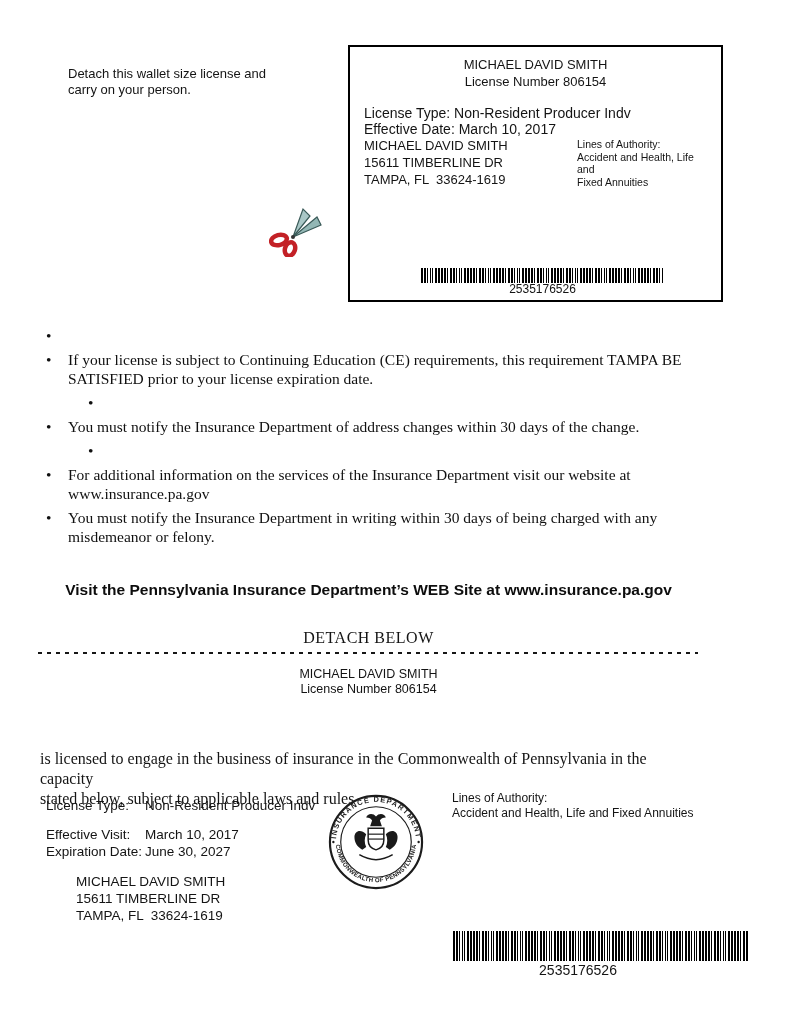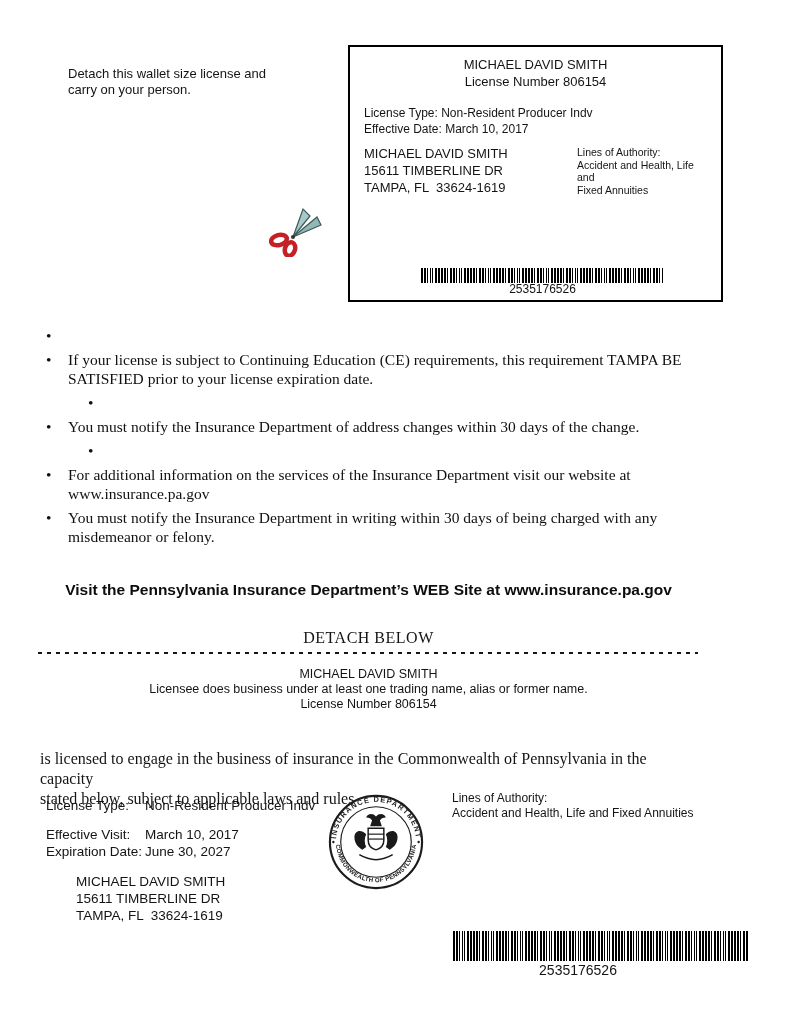--- a/index.html
+++ b/index.html
@@ -8,21 +8,21 @@
     font-family:"Liberation Sans",sans-serif;color:#141414;overflow:hidden;
   }
   .pre{white-space:pre-wrap;}
 
   
   .detach-note{position:absolute;left:68px;top:66px;width:260px;font-size:13px;line-height:16px;}
 
   
   .card{position:absolute;left:348px;top:45px;width:375px;height:257px;border:2px solid #000;box-sizing:border-box;padding:9px 14px 0 14px;}
   .card-header{text-align:center;font-size:13px;line-height:17px;margin-bottom:15px;}
-  .card-info{font-size:12px;line-height:16px;margin-bottom:8px;}
+  .card-info{font-size:14px;line-height:16px;}
   .card-row{display:flex;align-items:flex-start;}
   .card-address{font-size:13px;line-height:17px;flex:1;}
   .card-loa{width:130px;font-size:10.5px;line-height:12.5px;padding-top:1px;}
   .card-barcode{position:absolute;left:70px;top:221px;width:245px;text-align:center;}
   .barcode-bars{height:15px;font-size:0;white-space:nowrap;overflow:hidden;width:100%;}
   .barcode-bars i{display:inline-block;height:100%;background:#000;}
   .card-barcode .barcode-num{font-size:12px;line-height:13px;margin-top:0;}
 
   
   .scissors{position:absolute;left:269px;top:207px;width:54px;height:50px;}
@@ -142,21 +142,20 @@
     </div>
   </div>
 
   <div class="web-notice">Visit the Pennsylvania Insurance Department’s WEB Site at www.insurance.pa.gov</div>
 
   <div class="detach-below">DETACH BELOW</div>
   <div class="dash-line"></div>
 
   <div class="mid-block">
     <div>MICHAEL DAVID SMITH</div>
-    <div>Licensee does business under at least one trading name, alias or former name.</div>
     <div>License Number 806154</div>
   </div>
 
   <div class="licensed-text">is licensed to engage in the business of insurance in the Commonwealth of Pennsylvania in the capacity
 stated below, subject to applicable laws and rules</div>
 
   <div class="bottom-left">
     <div class="kv">
       <span class="k">License Type:</span>
       <span>Non-Resident Producer Indv</span>

